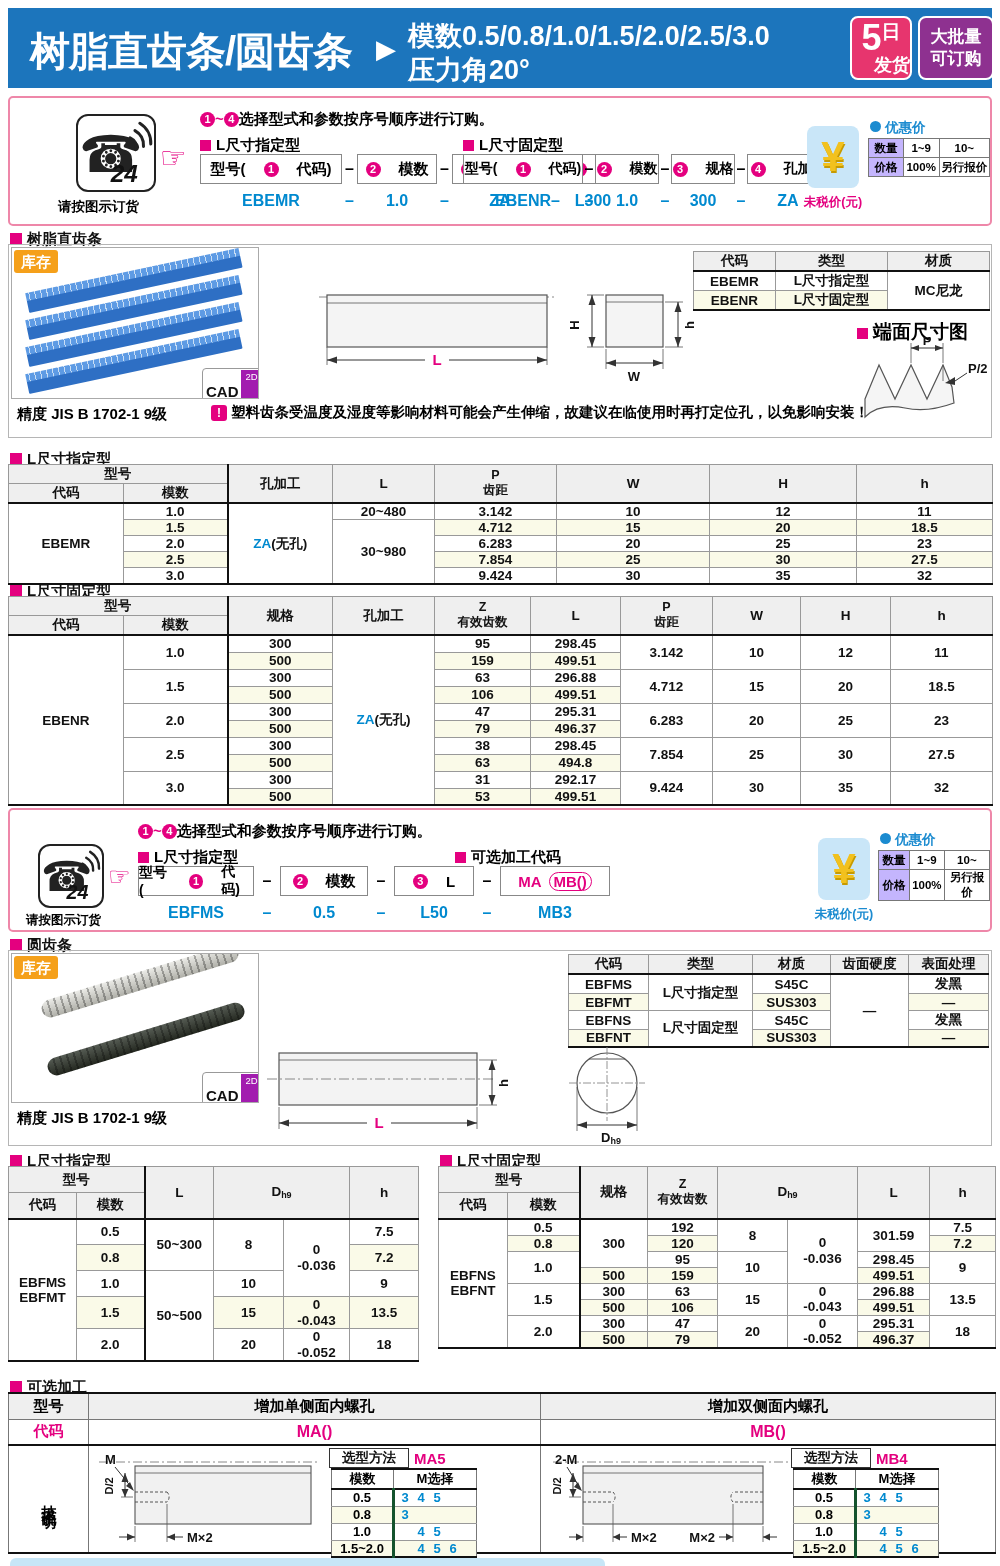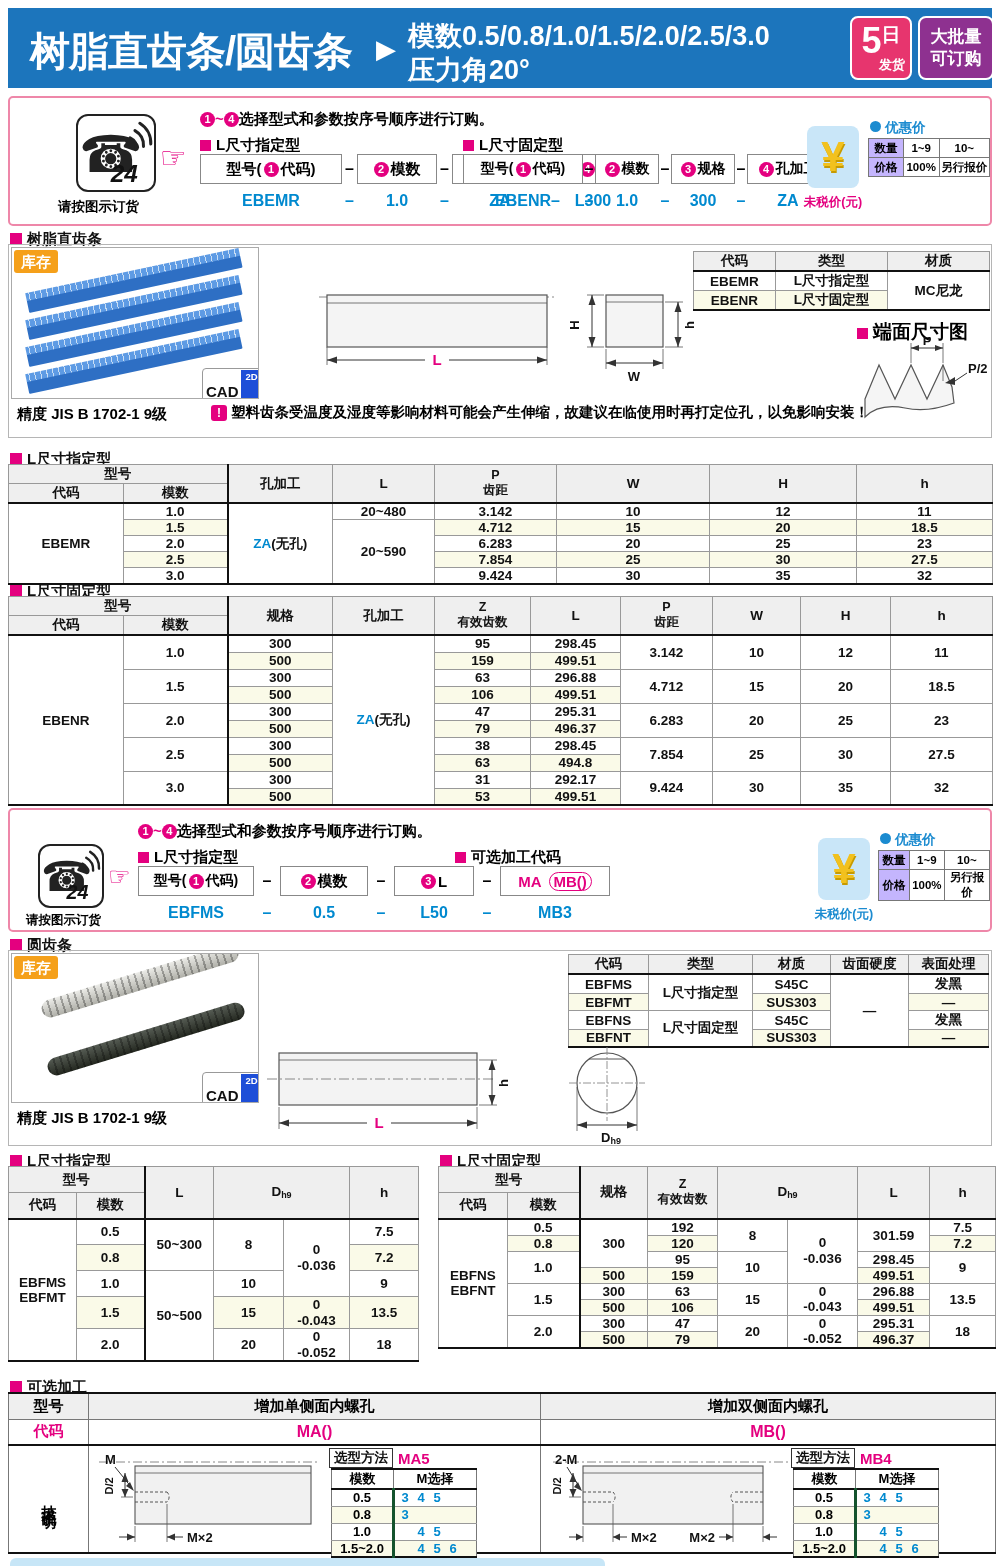--- a/index.html
+++ b/index.html
@@ -13,21 +13,21 @@
   .pl { white-space:pre-line; }
   
   .banner { background:#1C75BC; color:#fff; }
   .badge { border:2px solid #fff; border-radius:8px; color:#fff; display:flex; flex-direction:column; align-items:center; justify-content:center; }
   
   .sq { display:inline-block; width:12px; height:12px; background:#E4007F; margin-right:5px; vertical-align:-1px; }
   .seclabel { font-size:15px; font-weight:bold; color:#111; }
   
   .orderbox { border:2px solid #EE87A9; border-radius:5px; background:#fff; }
   .cnum { display:inline-flex; width:15px; height:15px; border-radius:50%; background:#E4007F; color:#fff; font-size:11px; font-weight:bold; align-items:center; justify-content:center; vertical-align:1px; }
-  .obox { border:1.5px solid #888; height:30px; display:flex; align-items:center; justify-content:center; font-size:15px; font-weight:bold; gap:2px; background:#fff; }
+  .obox { border:1.5px solid #888; height:30px; display:flex; align-items:center; justify-content:center; font-size:15px; font-weight:bold; gap:18px; background:#fff; }
   .dashcell { display:flex; align-items:center; justify-content:center; font-weight:bold; font-size:16px; }
   .exrow span { display:inline-flex; align-items:center; justify-content:center; font-size:16px; font-weight:bold; color:#0089CF; }
   .yen { background:#C9E6F8; border-radius:8px; display:flex; align-items:center; justify-content:center; font-size:42px; font-weight:bold; color:#F2C11E; text-shadow:1px 2px 0 #c79a00; }
   .ptitle { font-size:13.5px; font-weight:bold; color:#1B8BD0; }
   .pdot { display:inline-block; width:11px; height:11px; border-radius:50%; background:#1B8BD0; margin-right:4px; }
   table.ptable { border-collapse:collapse; }
   table.ptable td { border:1px solid #777; font-size:11.5px; font-weight:bold; text-align:center; height:19px; background:#fff; }
   table.ptable td.plab { background:#c4b5fd; }
   
   table.dt { border-collapse:collapse; table-layout:fixed; border:1px solid #999; border-bottom:2.5px solid #111; }
@@ -38,21 +38,21 @@
   tr.cr td { background:#FAFAE8; }
   table.dt td[rowspan] { background:#fff; }
   .code { color:#0089CF; font-size:15px; font-weight:bold; }
   .tol { font-size:10.5px; line-height:1.15; }
   .subsc { font-size:9px; vertical-align:-2px; }
   
   .photobox { border:1px solid #aaa; background:#fff; overflow:hidden; }
   .stock { background:#F5A01A; color:#fff; font-size:15px; font-weight:bold; text-align:center; line-height:23px; border-radius:3px; }
   .cadbadge { background:#fff; border:1px solid #999; border-radius:4px; display:flex; align-items:center; justify-content:center; gap:2px; padding:1px 3px; }
   .cadbadge .cadtxt { font-size:15px; font-weight:bold; color:#111; }
-  .cadbadge .d2 { display:block; width:22px; height:30px; background:#1d4ed8; color:#fff; font-size:9.5px; font-weight:bold; text-align:center; line-height:13px; }
+  .cadbadge .d2 { display:block; width:22px; height:30px; background:#a21caf; color:#fff; font-size:9.5px; font-weight:normal; text-align:center; line-height:13px; }
   .cadbadge .d3 { display:block; width:22px; height:13px; background:#0068B7; color:#fff; font-size:9.5px; font-weight:bold; text-align:center; line-height:13px; }
   .rack { position:absolute; height:13px; background:#2E6FC4; border-radius:1px; }
   .rack::before { content:""; position:absolute; left:0; right:0; top:-7px; height:8px;
     background:repeating-linear-gradient(90deg,#5E9BE4 0 3px, #c9def5 3px 4px, #5E9BE4 4px 6px); }
   .rbar { position:absolute; height:18px; border-radius:9px; }
   .rbar.light { background:linear-gradient(#ECECE8,#AFAFA8); }
   .rbar.dark  { background:linear-gradient(#565C54,#23271F); }
   .rbar::after { content:""; position:absolute; inset:0; border-radius:9px;
     background:repeating-linear-gradient(90deg, rgba(0,0,0,.28) 0 2px, transparent 2px 7px); }
   .note-ico { display:inline-block; width:16px; height:16px; background:#E4007F; color:#fff; border-radius:3px; font-size:12px; font-weight:bold; text-align:center; line-height:16px; margin-right:4px; }
@@ -60,41 +60,41 @@
   .vert { writing-mode:vertical-rl; text-orientation:upright; font-size:15px; font-weight:bold; letter-spacing:3px; }
   
   table.opt { border-collapse:collapse; table-layout:fixed; border:1px solid #777; border-top:2px solid #111; border-bottom:2.5px solid #111; }
   table.opt td { border:1px solid #777; text-align:center; vertical-align:middle; font-size:15px; font-weight:bold; }
   table.mini { border-collapse:collapse; table-layout:fixed; width:145px; border-top:2px solid #111; border-bottom:2px solid #111; }
   table.mini td { border-bottom:1px solid #999; font-size:13px; font-weight:bold; text-align:center; height:17px; background:#fff; }
   table.mini tr.cr td { background:#FAFAE8; }
   table.mini tr.mh td { border-bottom:2px solid #111; }
   table.mini td.msel { text-align:left; padding-left:2px; border-left:3px solid #14532d; }
   .slot { display:inline-block; width:16px; text-align:center; color:#0089CF; font-weight:bold; }
-  .selbox { border:1.5px solid #333; padding:0 4px; font-size:13.5px; font-weight:bold; color:#111; background:#fff; }
+  .selbox { border:1.5px solid #333; padding:0 12px; font-size:13.5px; font-weight:bold; color:#111; background:#fff; }
   svg text { font-family:"Liberation Sans","DejaVu Sans",sans-serif; }
   .dimtxt { font-size:13px; font-weight:bold; fill:#111; }
   .dimmag { font-size:15px; font-weight:bold; fill:#E4007F; }
 </style>
 </head>
 <body>
 
 <div id="page">
 
   <div class="abs banner" style="left:8px;top:8px;width:984px;height:80px;">
     <span class="abs b" style="left:22px;top:16px;font-size:40px;letter-spacing:-1px;">树脂直齿条/圆齿条</span>
     <span class="abs b" style="left:368px;top:26px;font-size:26px;">▶</span>
     <span class="abs b" style="left:400px;top:10px;font-size:27px;">模数0.5/0.8/1.0/1.5/2.0/2.5/3.0</span>
     <span class="abs b" style="left:400px;top:44px;font-size:27px;">压力角20°</span>
     <div class="abs badge" style="left:842px;top:8px;width:62px;height:64px;background:#E7356E;">
       <div style="display:flex;align-items:flex-start;line-height:1;">
         <span class="b" style="font-size:36px;">5</span>
         <span class="b" style="font-size:19px;margin-top:2px;">日</span>
       </div>
-      <span class="b" style="font-size:13px;align-self:flex-end;margin-right:5px;margin-top:-3px;">发货</span>
+      <span class="b" style="font-size:18px;align-self:flex-end;margin-top:-3px;">发货</span>
     </div>
     <div class="abs badge" style="left:910px;top:8px;width:76px;height:64px;background:#8E3190;line-height:1.3;">
       <span class="b" style="font-size:17px;">大批量</span>
       <span class="b" style="font-size:17px;">可订购</span>
     </div>
   </div>
 
   <div class="abs orderbox" style="left:8px;top:96px;width:984px;height:130px;">
     <div class="abs phoneframe" style="left:66px;top:16px;width:80px;height:78px;">
       <svg width="75" height="73" viewBox="0 0 60 60">
@@ -332,21 +332,21 @@
           <td class="blu dr">1.0</td>
           <td rowspan="5"><span class="blu">ZA</span><span>(无孔)</span></td>
           <td class="blu">20~480</td>
           <td>3.142</td>
           <td>10</td>
           <td>12</td>
           <td>11</td>
         </tr>
     <tr style="height:16px;" class="cr">
           <td class="blu dr">1.5</td>
-          <td rowspan="4" class="blu">20~590</td>
+          <td rowspan="4" class="blu">30~980</td>
           <td>4.712</td>
           <td>15</td>
           <td>20</td>
           <td>18.5</td>
         </tr>
     <tr style="height:16px;">
           <td class="blu dr">2.0</td>
           <td>6.283</td>
           <td>20</td>
           <td>25</td>

